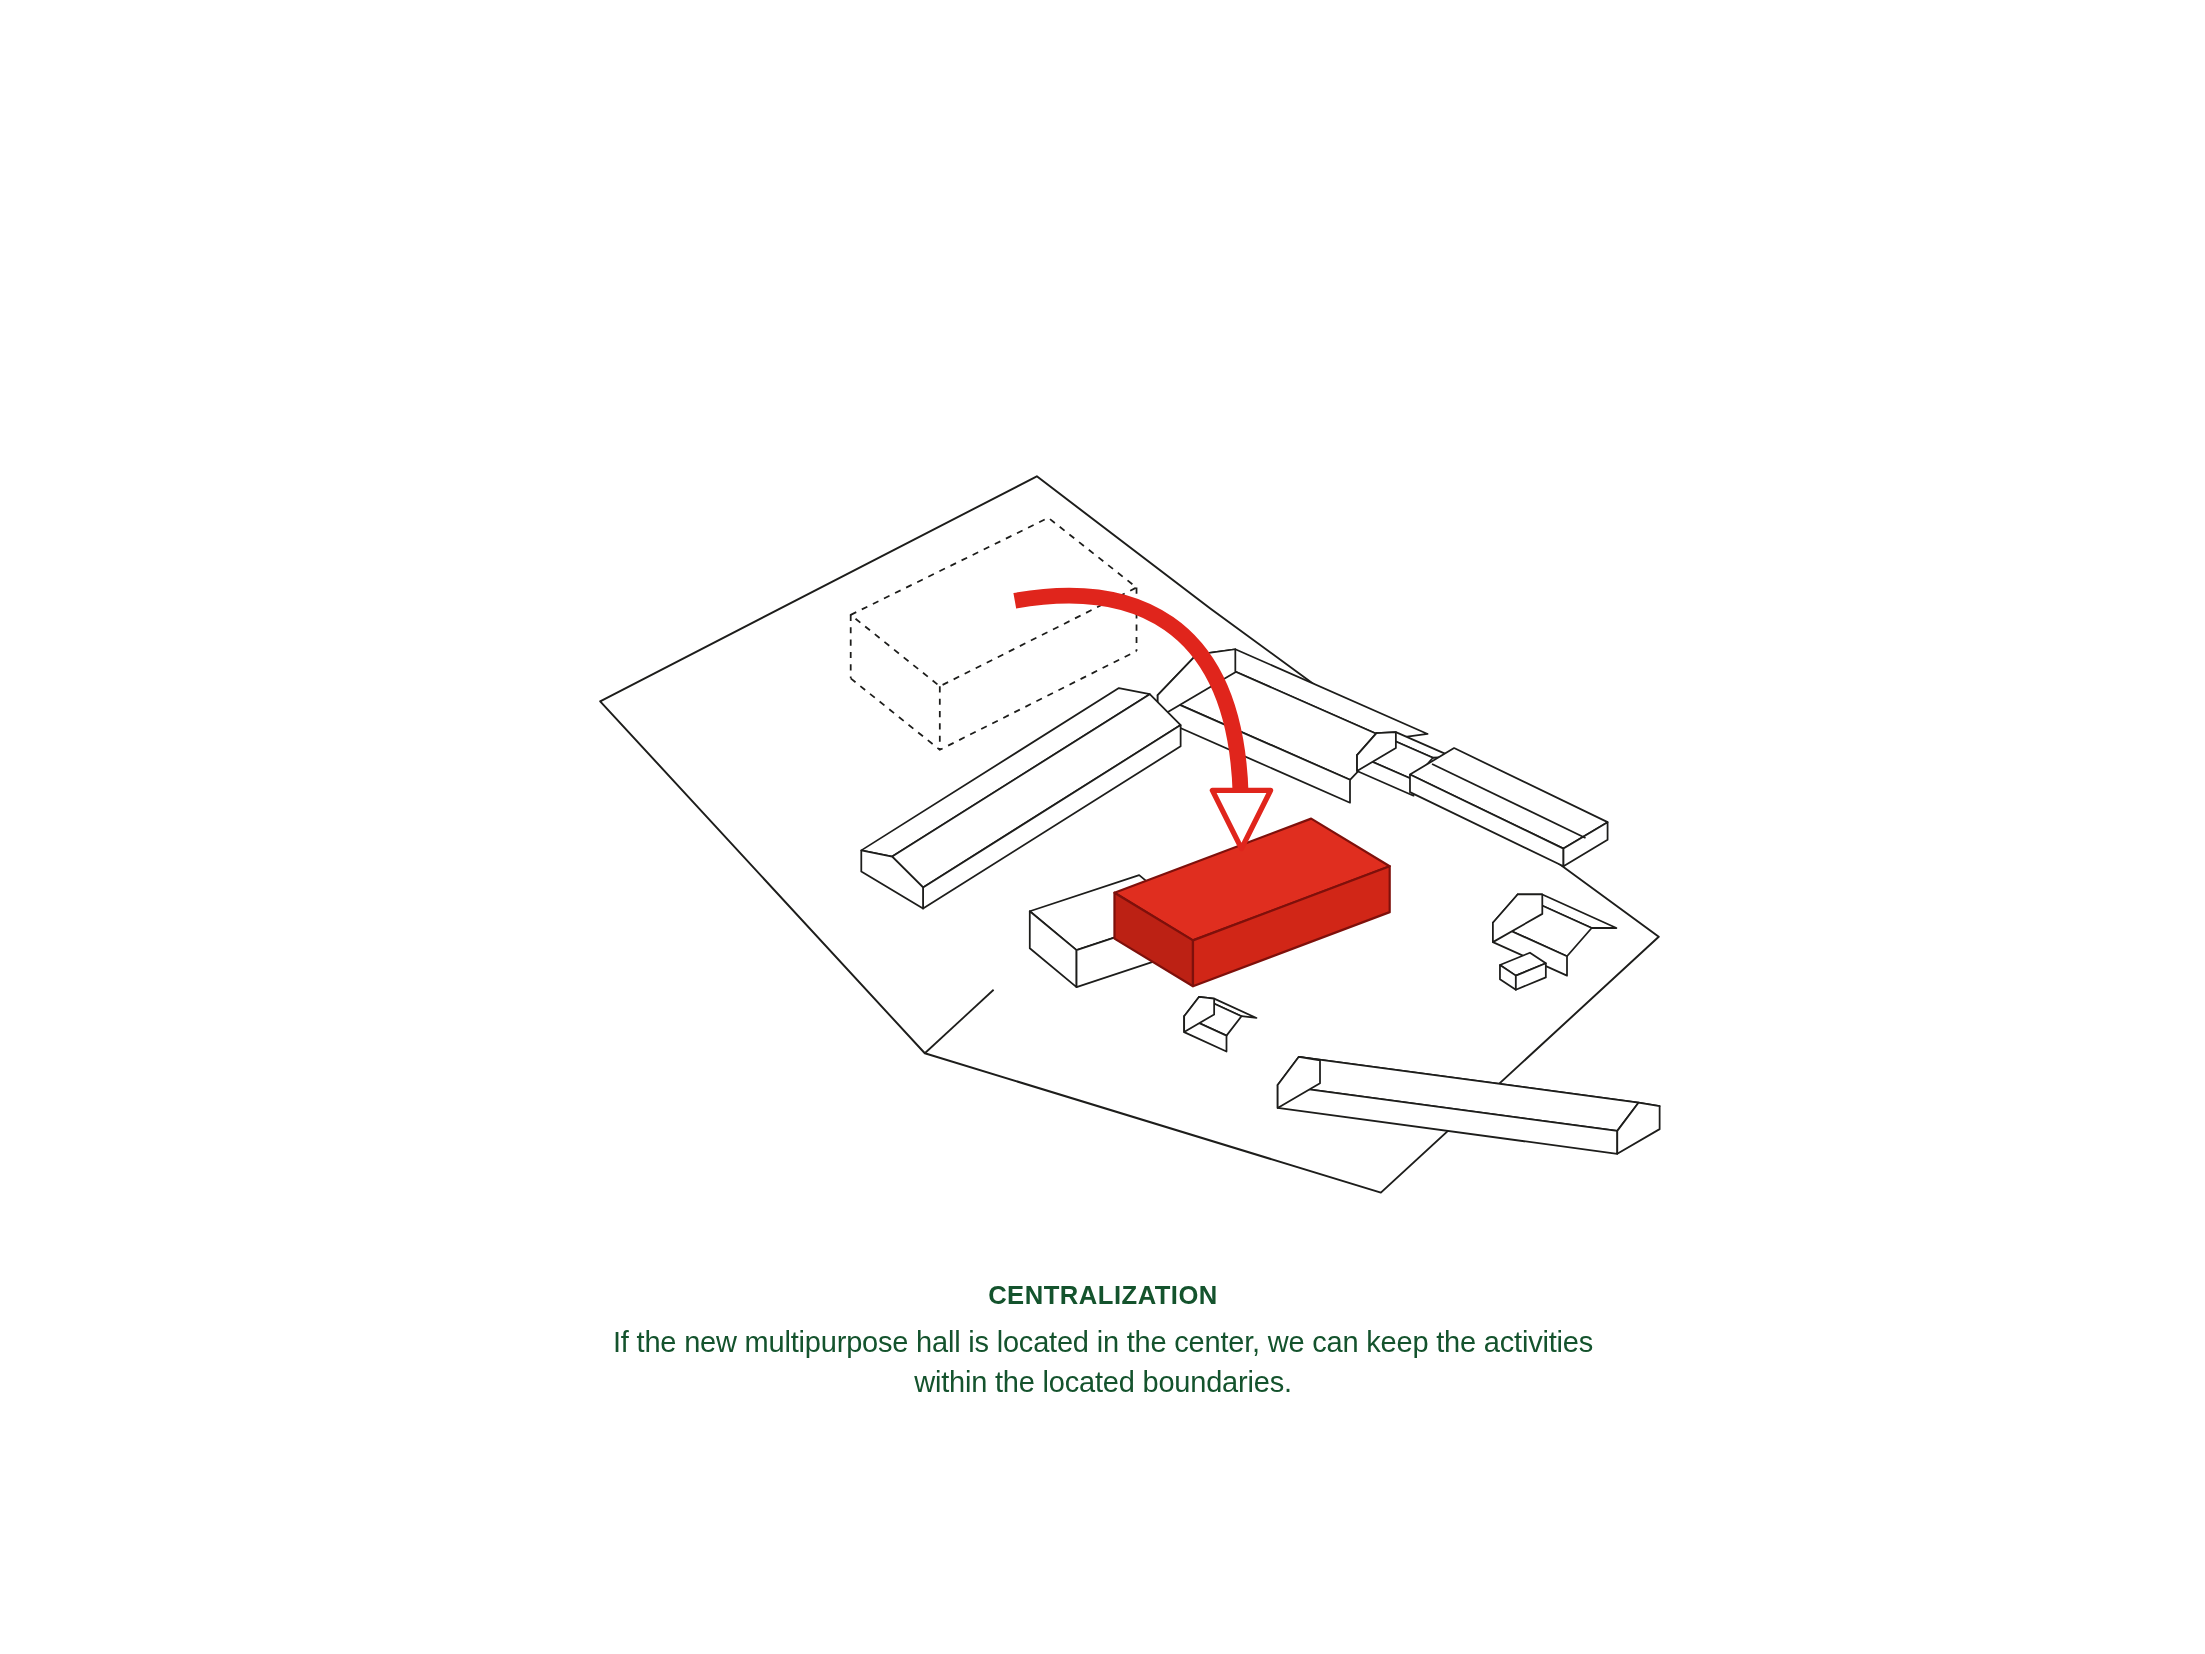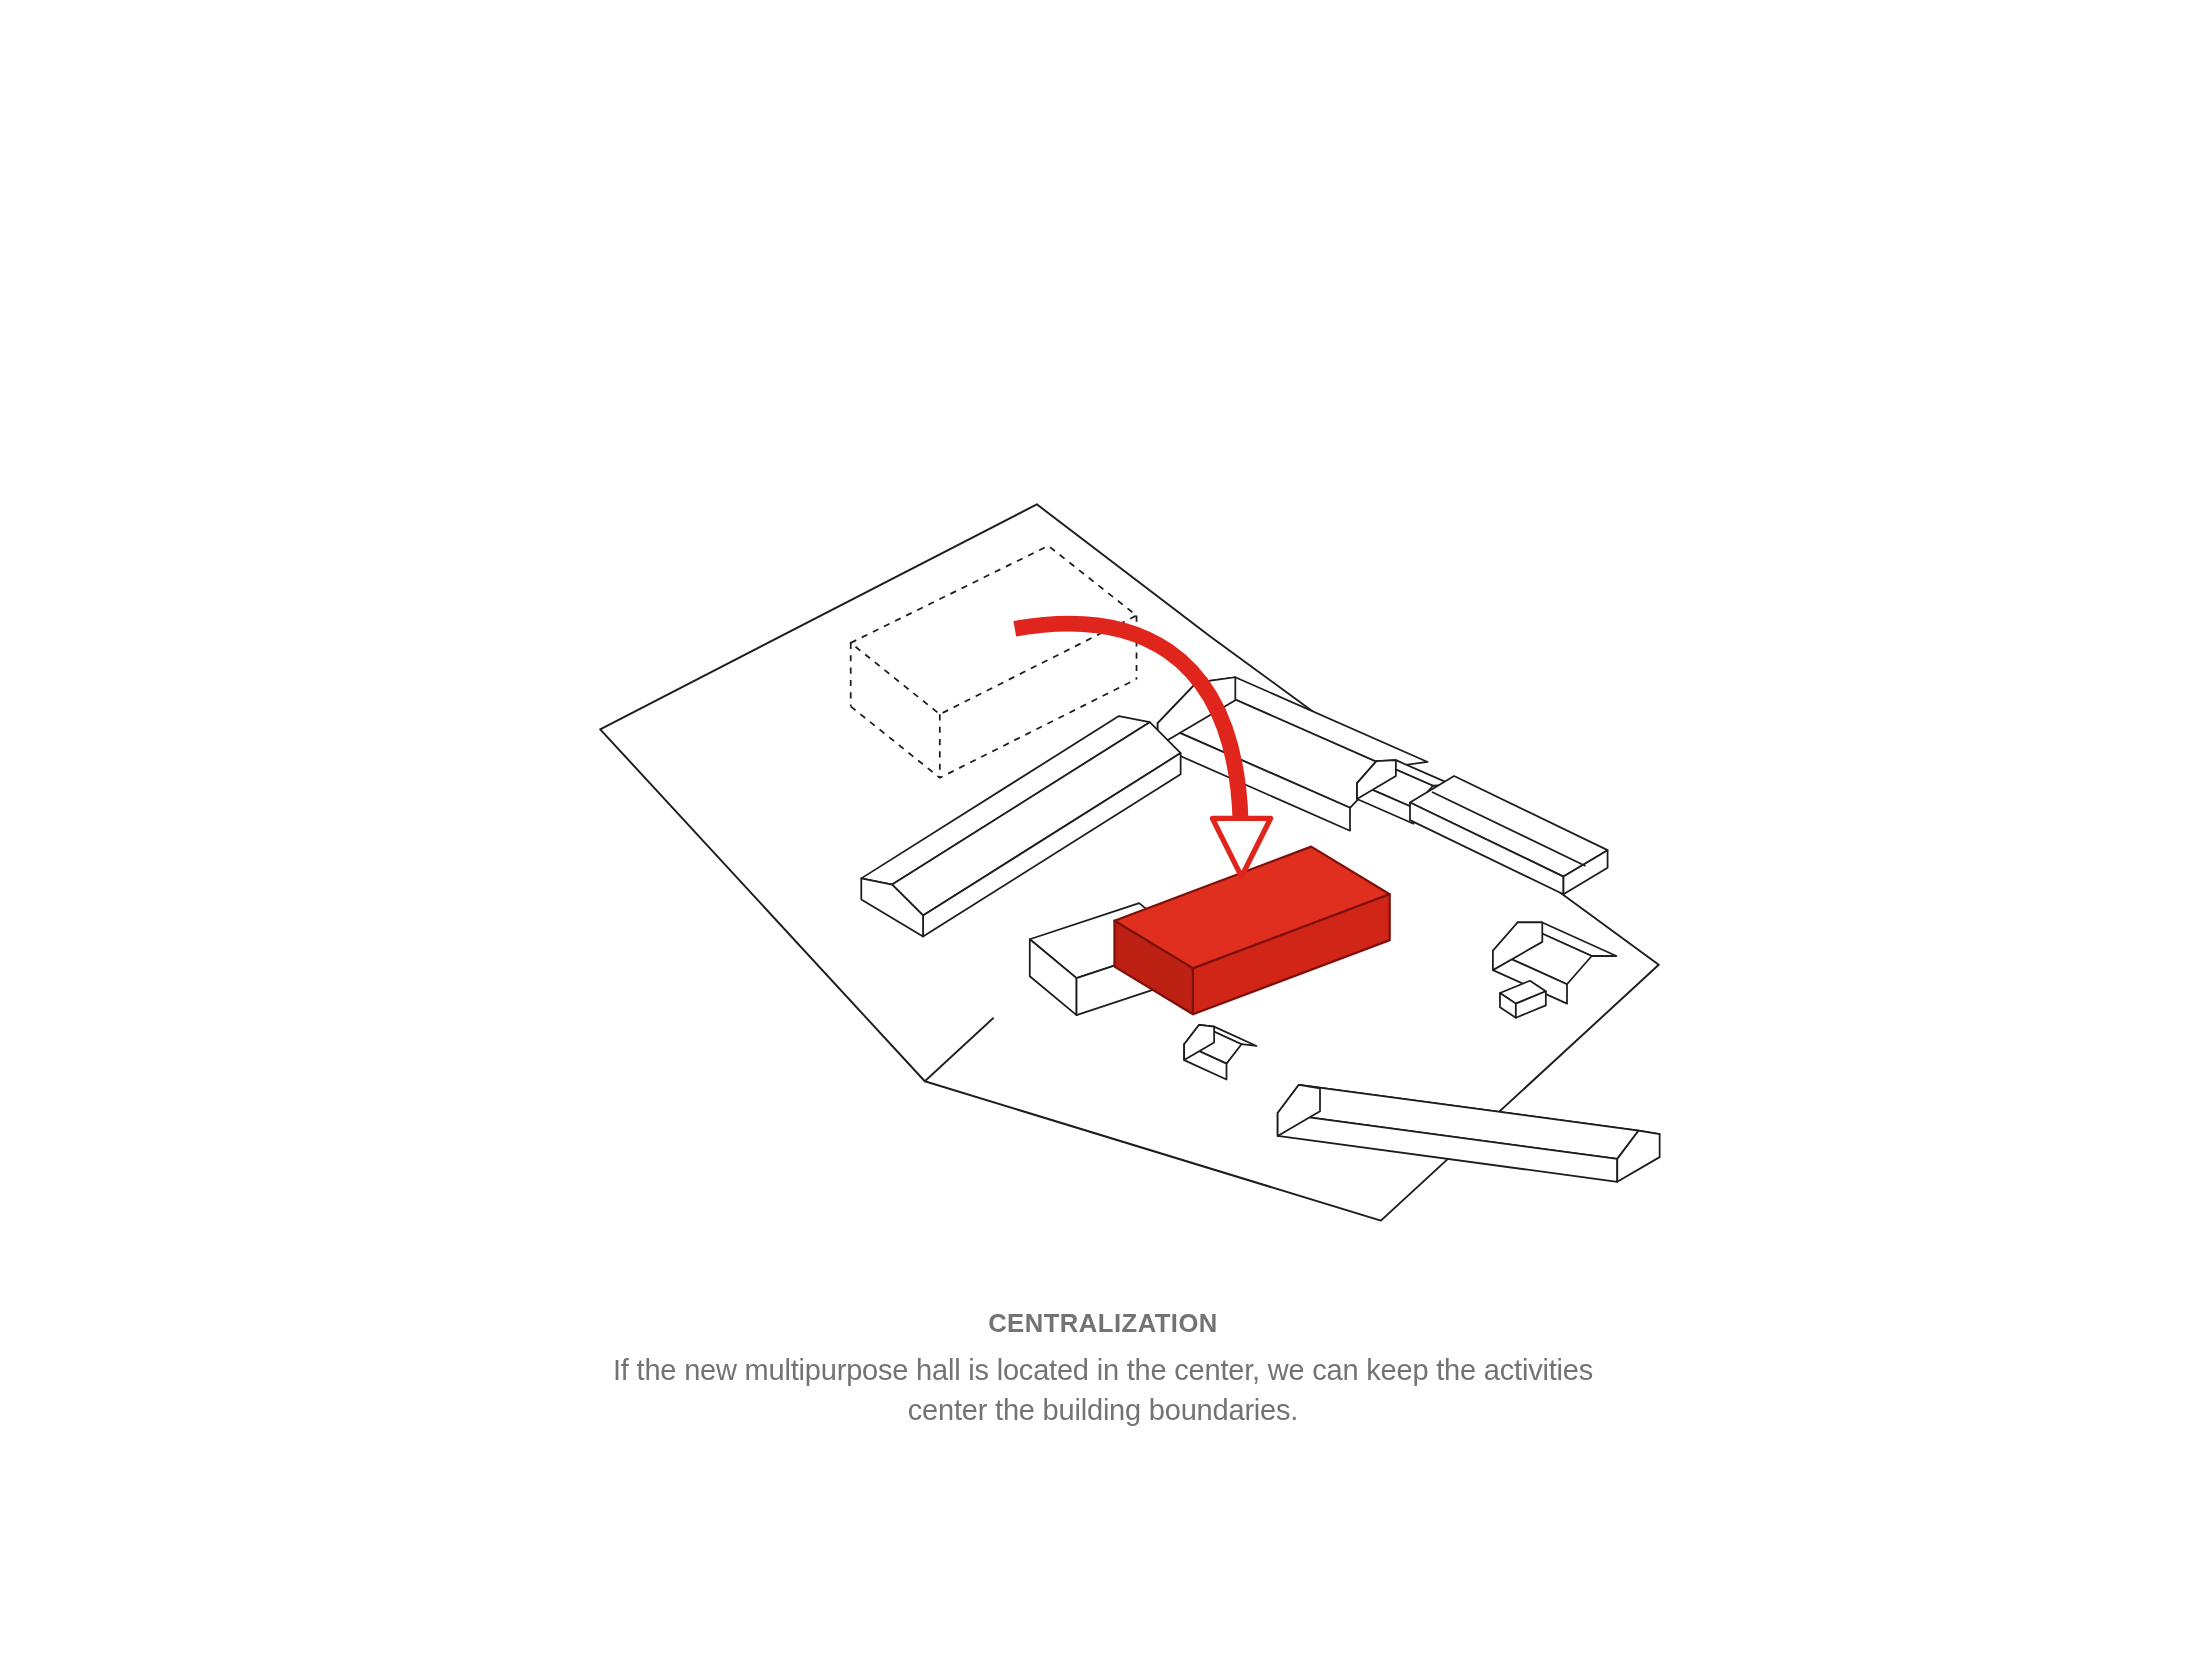--- a/index.html
+++ b/index.html
@@ -3,22 +3,21 @@
 <meta charset="utf-8">
 <style>
   html, body { margin: 0; padding: 0; background: #ffffff; }
   .page {
     position: relative;
     width: 2206px;
     height: 1600px;
     background: #ffffff;
     overflow: hidden;
     font-family: "Liberation Sans", sans-serif;
-    color: #737373;
-    margin-top: 28px;
+    color: #14532d;
   }
   .diagram-svg { position: absolute; top: 0; left: 0; }
 
   
   .grd  { fill: #ffffff; stroke: #1d1d1b; stroke-width: 2.2; stroke-linejoin: round; }
   .bld  { fill: #ffffff; stroke: #1d1d1b; stroke-width: 2;   stroke-linejoin: round; }
   .ln   { fill: none;    stroke: #1d1d1b; stroke-width: 2;   stroke-linejoin: round; }
   .dash { fill: none;    stroke: #1d1d1b; stroke-width: 2;   stroke-dasharray: 7 7; stroke-linejoin: round; }
 
   
@@ -141,17 +140,17 @@
 
     <g>
       <path class="arrow-band" d="M 1150 681 C 1280 658, 1400 700, 1406 900"></path>
       <polygon class="arrow-head" points="1374,896 1440,896 1407,962"></polygon>
     </g>
   </svg>
 
   <div class="caption">
     <div class="caption-title">CENTRALIZATION</div>
     <div class="caption-line">If the new multipurpose hall is located in the center, we can keep the activities</div>
-    <div class="caption-line">center the building boundaries.</div>
+    <div class="caption-line">within the located boundaries.</div>
   </div>
 
 </div>
 
 
 </body></html>

